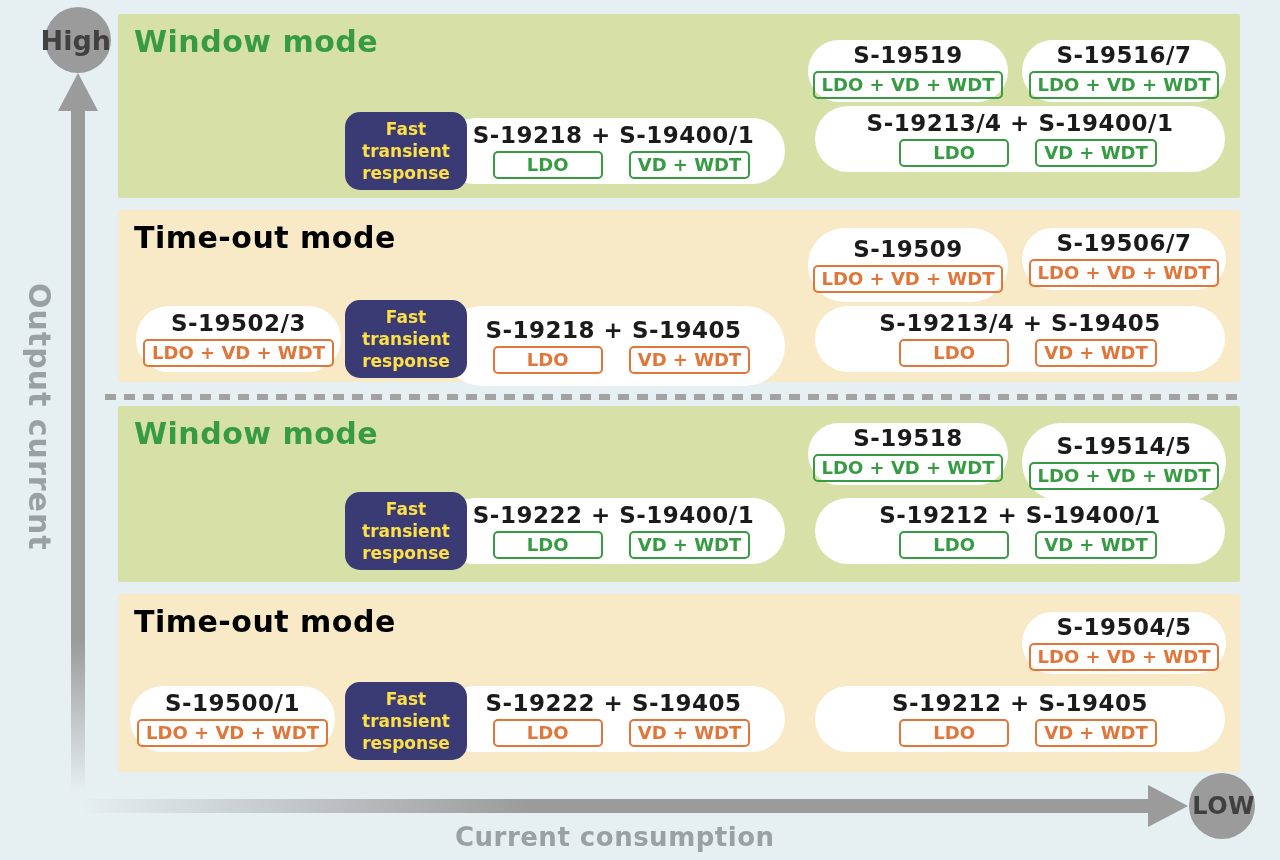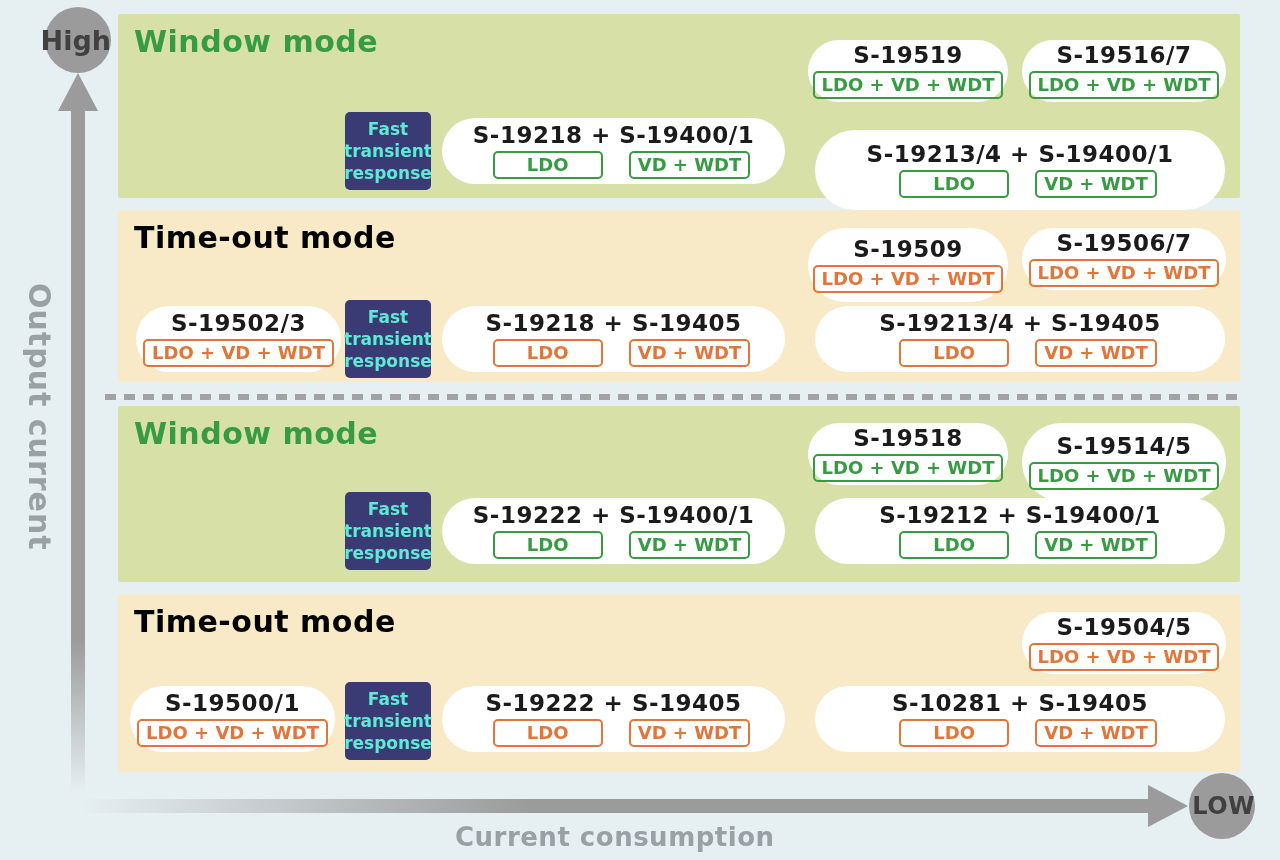--- a/index.html
+++ b/index.html
@@ -24,23 +24,23 @@
   .tag{
     display:inline-block;border:2px solid;border-radius:5px;
     font-size:18px;font-weight:bold;line-height:24px;padding:0 7px;white-space:nowrap;
   }
   .band.green .tag{color:#379b43;border-color:#379b43;}
   .band.yellow .tag{color:#e0763a;border-color:#e0763a;}
   .tag.wide{min-width:92px;text-align:center;}
   .tag-row{display:flex;gap:26px;align-items:center;justify-content:center;padding-left:16px;}
   
   .fast-box{
-    position:absolute;width:86px;height:78px;background:#3a3a75;border-radius:5px;
+    position:absolute;width:122px;height:78px;background:#3a3a75;border-radius:15px;
     display:flex;align-items:center;justify-content:center;text-align:center;
-    color:#5eead4;font-size:17px;font-weight:bold;line-height:1.3;padding:0 7px;box-sizing:border-box;
+    color:#fde047;font-size:17px;font-weight:bold;line-height:1.3;padding:0 7px;box-sizing:border-box;
     z-index:3;
   }
   
   .axis-circle{
     position:absolute;width:66px;height:66px;border-radius:50%;background:#9b9b9b;
     display:flex;align-items:center;justify-content:flex-end;color:#404040;font-weight:bold;z-index:4;
   }
   .axis-circle.high{left:45px;top:7px;font-size:27px;}
   .axis-circle.low{left:1189px;top:773px;font-size:24px;letter-spacing:.5px;}
   .v-bar{position:absolute;left:71px;top:104px;width:14px;height:688px;
@@ -84,21 +84,21 @@
       <span class="pill-name">S-19218 + S-19400/1</span>
       <span class="tag-row">
         <span class="tag wide">LDO</span>
         <span class="tag">VD + WDT</span>
       </span>
     </div>
     <div class="fast-box" style="left:227px;top:98px;">
       <span>Fast transient response</span>
     </div>
 
-    <div class="pill" style="left:697px;top:116px;width:410px;height:80px;">
+    <div class="pill" style="left:697px;top:92px;width:410px;height:66px;">
       <span class="pill-name">S-19213/4 + S-19400/1</span>
       <span class="tag-row">
         <span class="tag wide">LDO</span>
         <span class="tag">VD + WDT</span>
       </span>
     </div>
   </section>
 
   <section class="band yellow" style="top:210px;height:172px;">
     <h2 class="band-title">Time-out mode</h2>
@@ -110,21 +110,21 @@
     <div class="pill" style="left:904px;top:18px;width:204px;height:62px;">
       <span class="pill-name">S-19506/7</span>
       <span class="tag">LDO + VD + WDT</span>
     </div>
 
     <div class="pill" style="left:18px;top:96px;width:205px;height:66px;">
       <span class="pill-name">S-19502/3</span>
       <span class="tag">LDO + VD + WDT</span>
     </div>
 
-    <div class="pill" style="left:324px;top:96px;width:343px;height:66px;">
+    <div class="pill" style="left:324px;top:96px;width:343px;height:80px;">
       <span class="pill-name">S-19218 + S-19405</span>
       <span class="tag-row">
         <span class="tag wide">LDO</span>
         <span class="tag">VD + WDT</span>
       </span>
     </div>
     <div class="fast-box" style="left:227px;top:90px;">
       <span>Fast transient response</span>
     </div>
 
@@ -189,21 +189,21 @@
       <span class="tag-row">
         <span class="tag wide">LDO</span>
         <span class="tag">VD + WDT</span>
       </span>
     </div>
     <div class="fast-box" style="left:227px;top:88px;">
       <span>Fast transient response</span>
     </div>
 
     <div class="pill" style="left:697px;top:92px;width:410px;height:66px;">
-      <span class="pill-name">S-10281 + S-19405</span>
+      <span class="pill-name">S-19212 + S-19405</span>
       <span class="tag-row">
         <span class="tag wide">LDO</span>
         <span class="tag">VD + WDT</span>
       </span>
     </div>
   </section>
 
   <div class="v-bar"></div>
   <div class="v-head"></div>
   <div class="axis-circle high">

